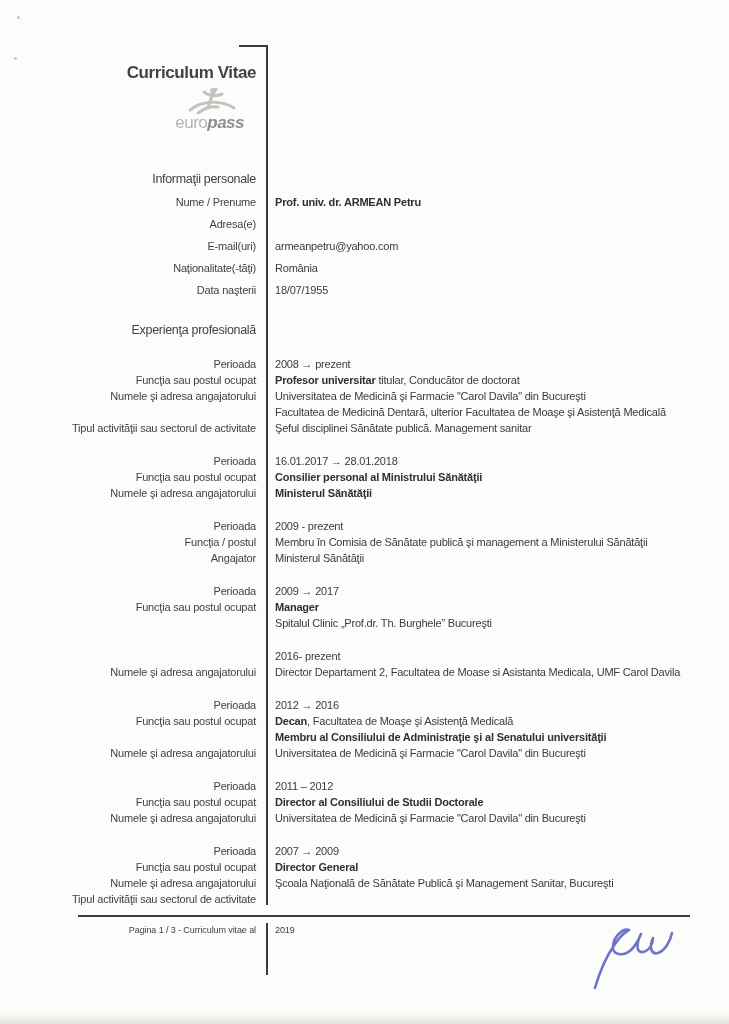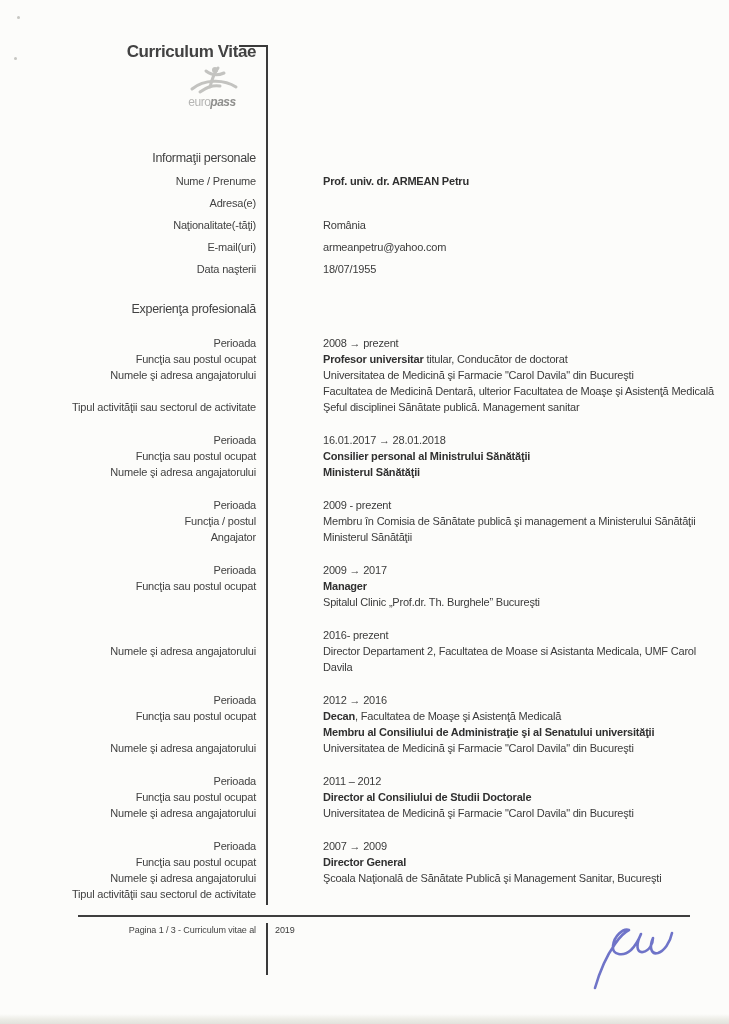--- a/index.html
+++ b/index.html
@@ -19,36 +19,36 @@
   .scan-bottom{position:absolute;left:0;right:0;bottom:0;height:10px;
     background:linear-gradient(#fcfcfa 0%, #ececE6 55%, #e2e2dc 100%);}
   .scan-bottom-line{position:absolute;left:0;right:0;bottom:7px;height:2px;background:#e6e6e0;}
 
   
   .vline{position:absolute;left:266px;top:45px;height:860px;width:2px;background:#3a3a3a;}
   .vcap{position:absolute;left:239px;top:45px;width:29px;height:2px;background:#3a3a3a;}
   .hrule{position:absolute;left:78px;top:915px;width:612px;height:2px;background:#3e3e3e;}
   .footer-vline{position:absolute;left:266px;top:923px;height:52px;width:2px;background:#3a3a3a;}
 
-  .doc{position:absolute;left:0;top:34px;width:729px;}
+  .doc{position:absolute;left:0;top:55px;width:729px;}
 
   .row{display:grid;grid-template-columns:256px 1fr;column-gap:19px;
        font-size:11px;line-height:16px;letter-spacing:-0.2px;}
   .row .label{text-align:right;color:#424242;}
-  .row .value{color:#3b3b3b;padding-right:10px;margin-left:48px;}
+  .row .value{color:#3b3b3b;padding-right:10px;}
   .b{font-weight:bold;color:#303030;}
 
   .title-row{margin-top:8px;}
   .title{font-size:17px;font-weight:bold;color:#2c2c2c;letter-spacing:-0.4px;line-height:20px;}
 
   .logo-row{margin-top:3px;height:58px;}
   .logo-box{display:inline-block;text-align:center;}
   .logo-cell{text-align:right;padding-right:12px;}
   .logo-figure{display:block;margin:0 auto -2px auto;}
-  .logo-text{font-size:12px;letter-spacing:-0.5px;line-height:18px;}
+  .logo-text{font-size:17px;letter-spacing:-0.5px;line-height:18px;}
   .logo-euro{color:#b5b5b3;}
   .logo-pass{color:#8f8f8d;font-style:italic;font-weight:bold;}
 
   .sec-heading{font-size:12.5px;font-weight:normal;color:#2d2d2d;line-height:16px;letter-spacing:-0.3px;}
   .heading1{margin-top:27px;}
   .heading2{margin-top:24px;}
 
   .prow{margin-top:6px;}
   .prow-first{margin-top:7px;}
   .erow-first{margin-top:18px;}
@@ -104,26 +104,26 @@
 
     <div class="row prow prow-first">
       <div class="label">Nume / Prenume</div>
       <div class="value"><span class="b">Prof. univ. dr. ARMEAN Petru</span><span></span></div>
     </div>
     <div class="row prow">
       <div class="label">Adresa(e)</div>
       <div class="value"><span class="b"></span><span></span></div>
     </div>
     <div class="row prow">
+      <div class="label">E-mail(uri)</div>
+      <div class="value"><span class="b"></span><span>armeanpetru@yahoo.com</span></div>
+    </div>
+    <div class="row prow">
       <div class="label">Naţionalitate(-tăţi)</div>
       <div class="value"><span class="b"></span><span>România</span></div>
-    </div>
-    <div class="row prow">
-      <div class="label">E-mail(uri)</div>
-      <div class="value"><span class="b"></span><span>armeanpetru@yahoo.com</span></div>
     </div>
     <div class="row prow">
       <div class="label">Data naşterii</div>
       <div class="value"><span class="b"></span><span>18/07/1955</span></div>
     </div>
 
     <div class="row heading2">
       <div class="label sec-heading">Experienţa profesională</div>
       <div class="value"></div>
     </div>

